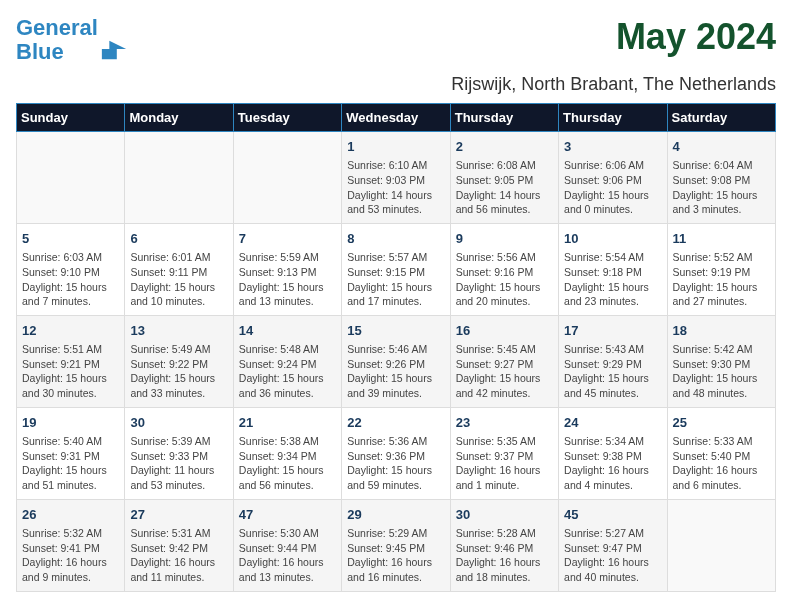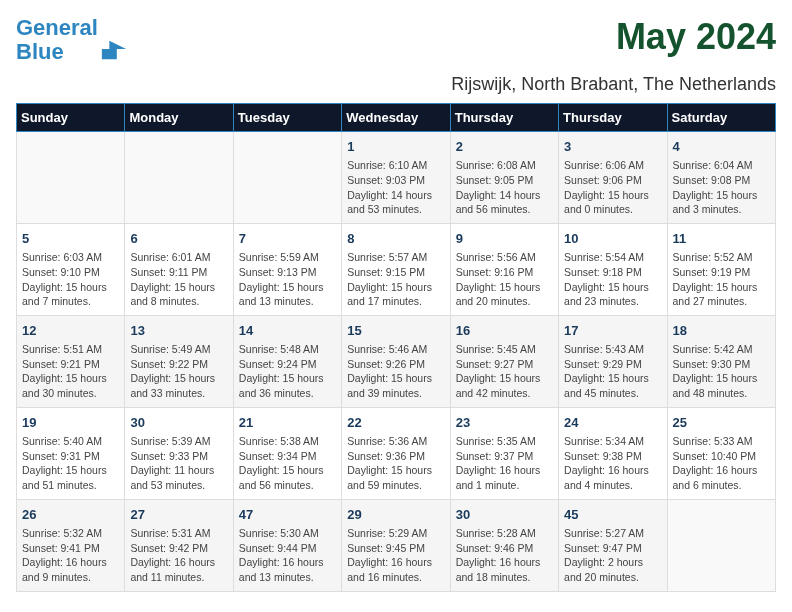--- a/index.html
+++ b/index.html
@@ -164,21 +164,21 @@
         <td>
           <span class="day-num">5</span>
           <div class="day-info">Sunrise: 6:03 AM</div>
           <div class="day-info">Sunset: 9:10 PM</div>
           <div class="day-info">Daylight: 15 hours and 7 minutes.</div>
         </td>
         <td>
           <span class="day-num">6</span>
           <div class="day-info">Sunrise: 6:01 AM</div>
           <div class="day-info">Sunset: 9:11 PM</div>
-          <div class="day-info">Daylight: 15 hours and 8 minutes.</div>
+          <div class="day-info">Daylight: 15 hours and 10 minutes.</div>
         </td>
         <td>
           <span class="day-num">7</span>
           <div class="day-info">Sunrise: 5:59 AM</div>
           <div class="day-info">Sunset: 9:13 PM</div>
           <div class="day-info">Daylight: 15 hours and 13 minutes.</div>
         </td>
         <td>
           <span class="day-num">8</span>
           <div class="day-info">Sunrise: 5:57 AM</div>
@@ -281,21 +281,21 @@
         </td>
         <td>
           <span class="day-num">24</span>
           <div class="day-info">Sunrise: 5:34 AM</div>
           <div class="day-info">Sunset: 9:38 PM</div>
           <div class="day-info">Daylight: 16 hours and 4 minutes.</div>
         </td>
         <td>
           <span class="day-num">25</span>
           <div class="day-info">Sunrise: 5:33 AM</div>
-          <div class="day-info">Sunset: 10:40 PM</div>
+          <div class="day-info">Sunset: 5:40 PM</div>
           <div class="day-info">Daylight: 16 hours and 6 minutes.</div>
         </td>
       </tr>
       <tr>
         <td>
           <span class="day-num">26</span>
           <div class="day-info">Sunrise: 5:32 AM</div>
           <div class="day-info">Sunset: 9:41 PM</div>
           <div class="day-info">Daylight: 16 hours and 9 minutes.</div>
         </td>
@@ -320,18 +320,18 @@
         <td>
           <span class="day-num">30</span>
           <div class="day-info">Sunrise: 5:28 AM</div>
           <div class="day-info">Sunset: 9:46 PM</div>
           <div class="day-info">Daylight: 16 hours and 18 minutes.</div>
         </td>
         <td>
           <span class="day-num">45</span>
           <div class="day-info">Sunrise: 5:27 AM</div>
           <div class="day-info">Sunset: 9:47 PM</div>
-          <div class="day-info">Daylight: 2 hours and 20 minutes.</div>
+          <div class="day-info">Daylight: 16 hours and 40 minutes.</div>
         </td>
         <td class="empty-cell"></td>
       </tr>
     </tbody>
 </table>
 
 </body></html>

